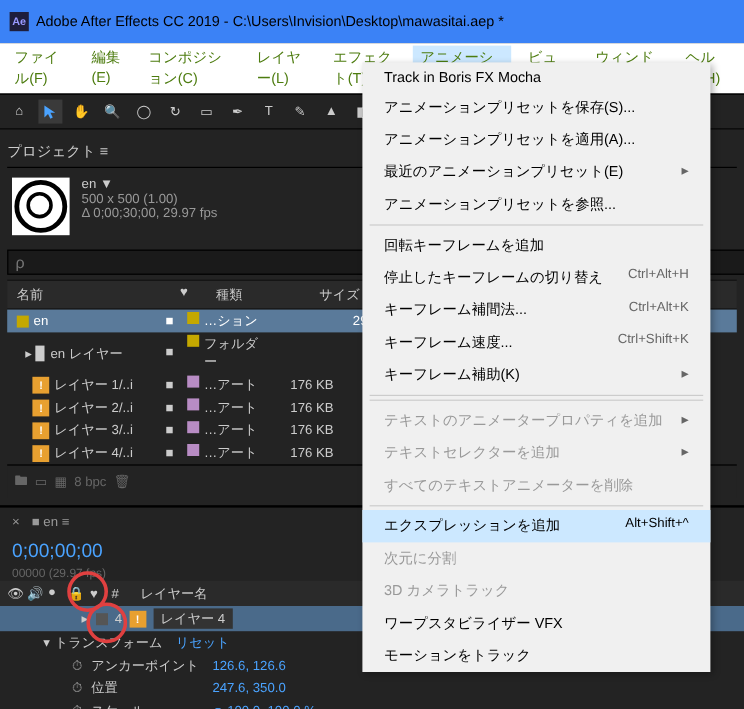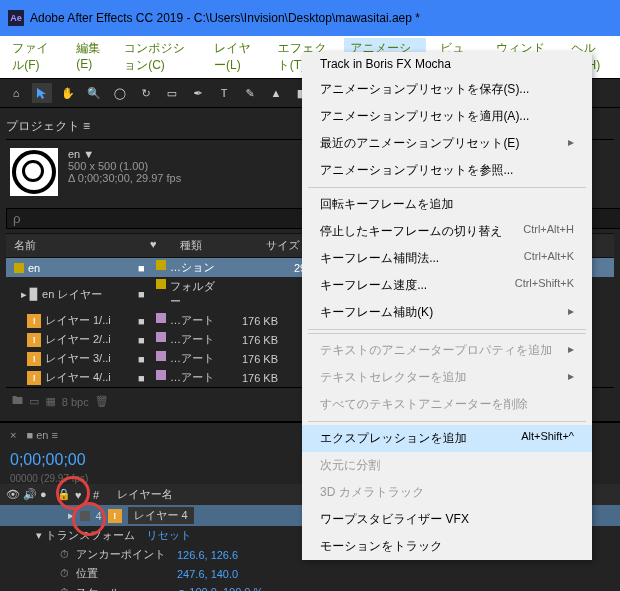--- a/index.html
+++ b/index.html
@@ -238,21 +238,21 @@
             <span class="tl-label">アンカーポイント</span>
           </div>
           <div class="tl-val">126.6, 126.6</div>
         </div>
         <div class="tl-row">
           <div class="prop-cell" style="padding-left:50px">
             <span></span>
             <span class="stopwatch">⏱</span>
             <span class="tl-label">位置</span>
           </div>
-          <div class="tl-val">247.6, 140.0</div>
+          <div class="tl-val">247.6, 350.0</div>
         </div>
         <div class="tl-row">
           <div class="prop-cell" style="padding-left:50px">
             <span></span>
             <span class="stopwatch">⏱</span>
             <span class="tl-label">スケール</span>
           </div>
           <div class="tl-val">⚭ 100.0, 100.0 %</div>
         </div>
         <div class="tl-row"></div>

